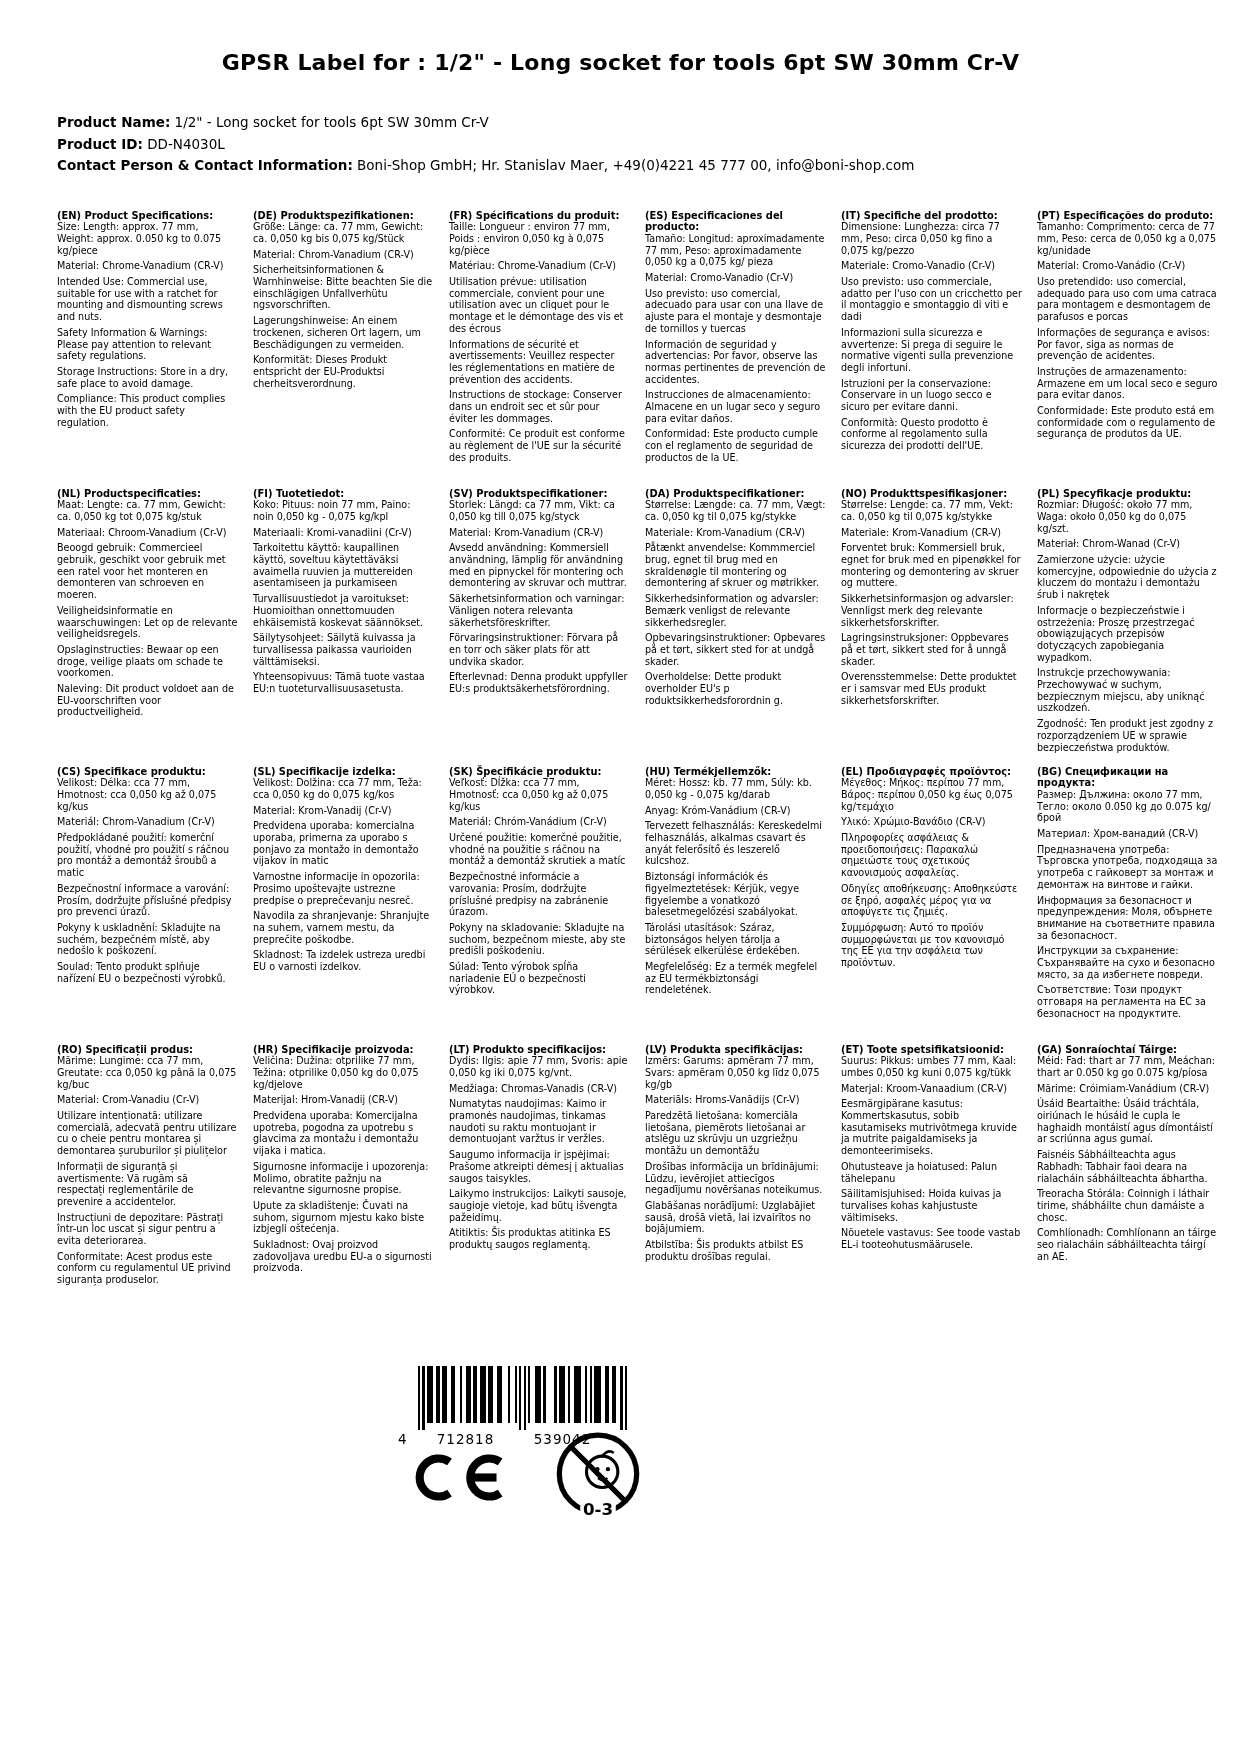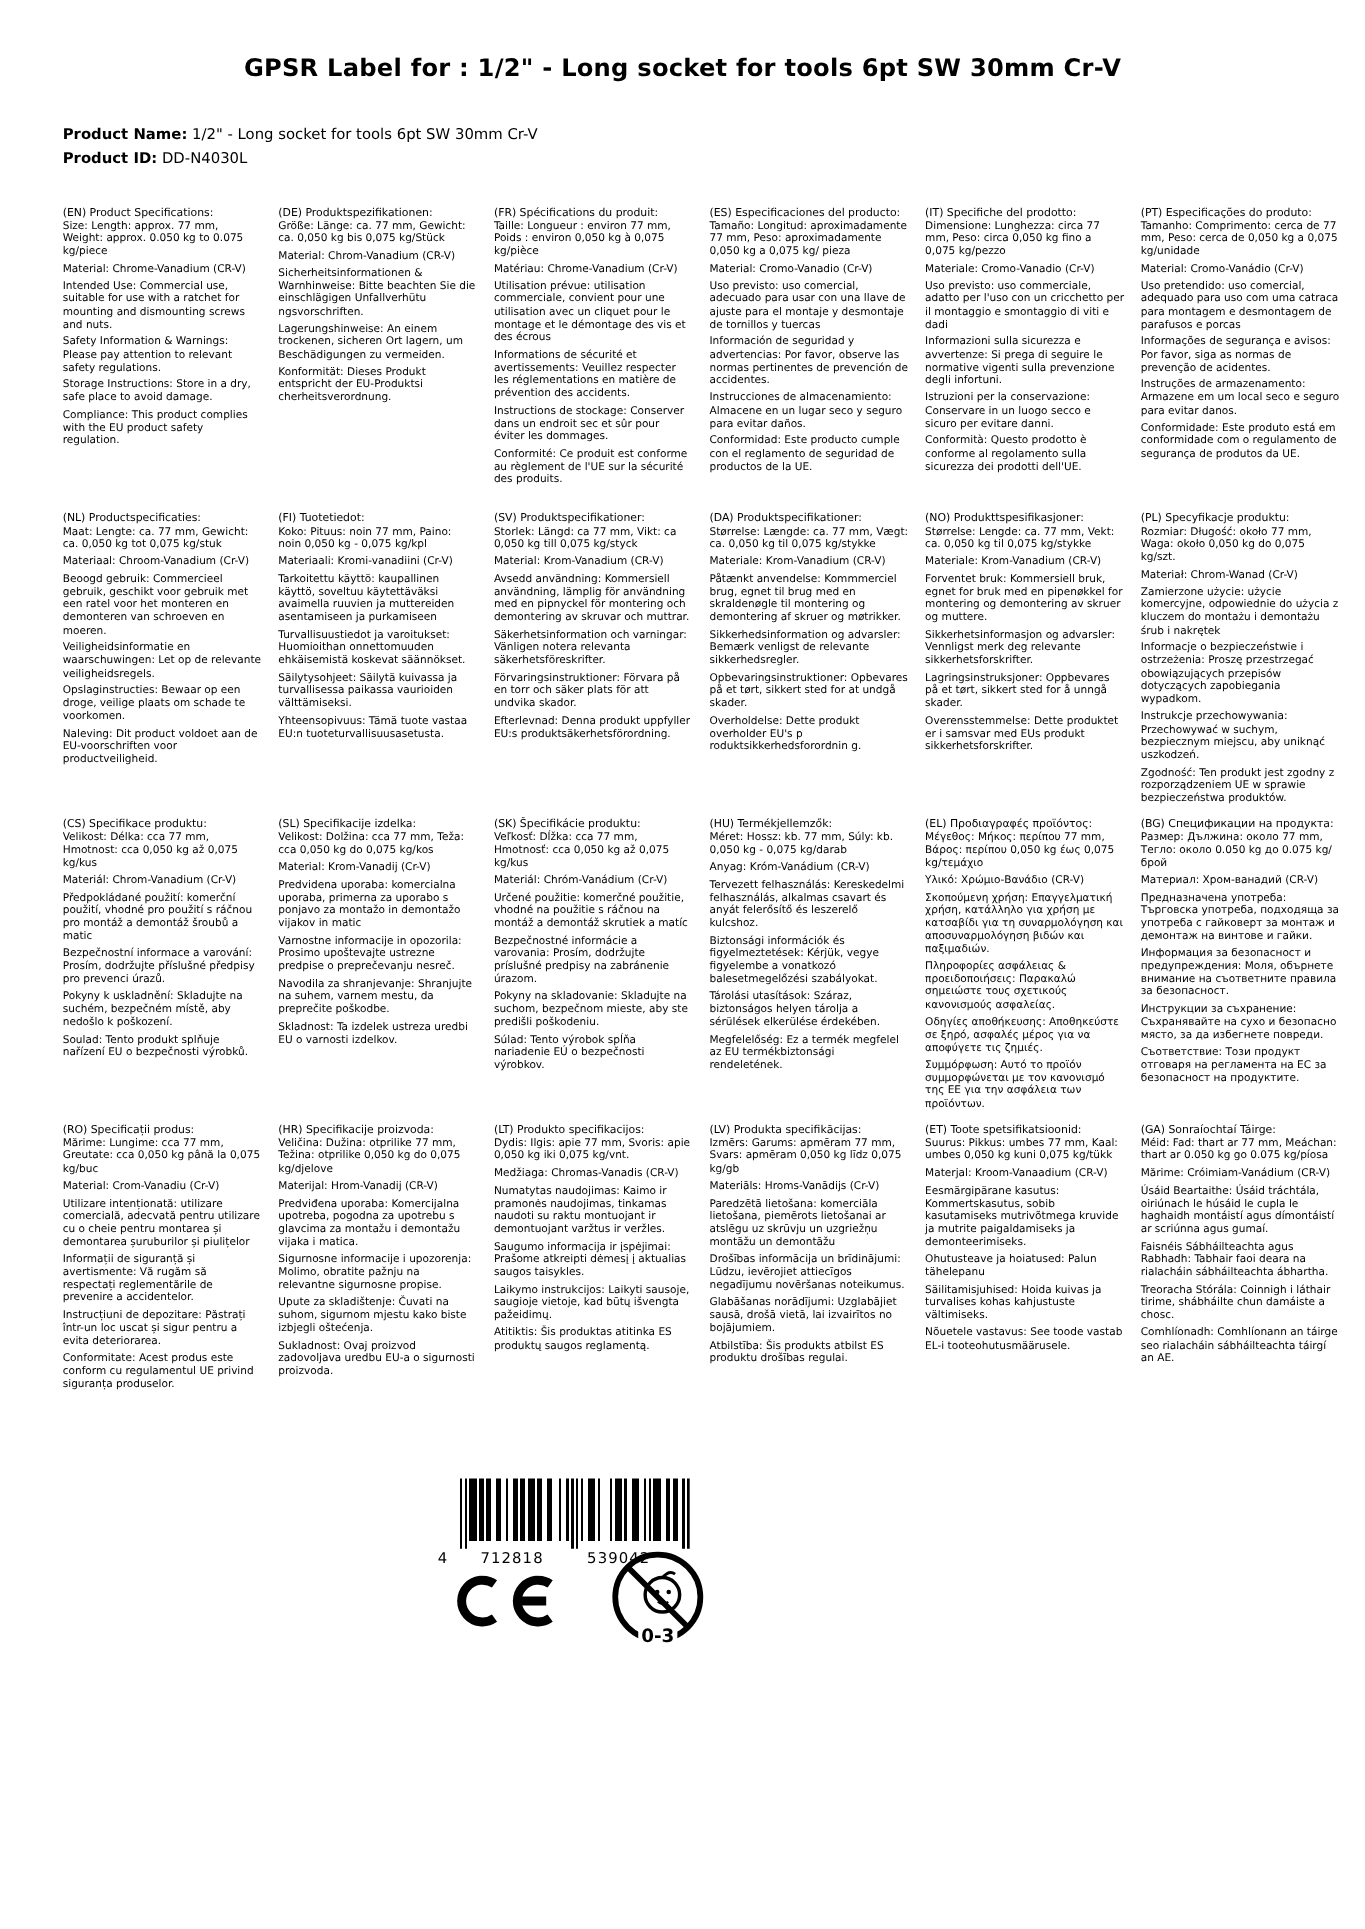--- a/index.html
+++ b/index.html
@@ -10,21 +10,21 @@
   }
   .title { margin:0; padding-top:50px; text-align:center; font-size:22px; font-weight:bold; letter-spacing:0.2px; }
   .product-info { margin:37px 0 0 57px; font-size:13.5px; line-height:21.5px; }
   .info-row { white-space:nowrap; }
   .info-label { font-weight:bold; }
   .grid {
     display:grid; grid-template-columns:repeat(6,188px); column-gap:8px;
     grid-auto-rows:minmax(278px,auto); margin:33px 0 0 57px;
   }
   .block { font-size:9.6px; line-height:11.7px; padding-right:7px; box-sizing:border-box; }
-  .block-title { font-weight:normal; font-size:9.9px; margin:0; }
+  .block-title { font-weight:bold; font-size:9.9px; margin:0; }
   .block p { margin:0 0 4px 0; }
   .bottom { position:relative; height:230px; margin-top:44px; }
   .barcode-wrap { position:absolute; left:398px; top:0; width:240px; }
   .barcode-svg { display:block; margin-left:20px; }
   .barcode-digits { display:grid; grid-template-columns:20px 95px 99px; font-size:13.5px; margin-top:1px; }
   .barcode-digits span:nth-child(1) { text-align:left; }
   .barcode-digits span:nth-child(2), .barcode-digits span:nth-child(3) { text-align:center; letter-spacing:1px; }
   .ce-mark-svg { position:absolute; left:414px; top:88px; }
   .age-symbol { position:absolute; left:552px; top:64px; }
   .age-symbol text { font-family:"DejaVu Sans","Liberation Sans",sans-serif; font-weight:bold; font-size:16px; }
@@ -32,20 +32,21 @@
 </head>
 <body>
 
 <div class="page">
 
   <h1 class="title">GPSR Label for : 1/2" - Long socket for tools 6pt SW 30mm Cr-V</h1>
 
   <div class="product-info">
       <div class="info-row"><span class="info-label">Product Name:</span><span class="info-value"> 1/2" - Long socket for tools 6pt SW 30mm Cr-V</span></div>
       <div class="info-row"><span class="info-label">Product ID:</span><span class="info-value"> DD-N4030L</span></div>
+      <div class="info-row"><span class="info-label">Contact Person &amp; Contact Information:</span><span class="info-value"> Boni-Shop GmbH; Hr. Stanislav Maer, +49(0)4221 45 777 00, info@boni-shop.com</span></div>
     </div>
 
   <div class="grid">
       <div class="block">
         <div class="block-title">(EN) Product Specifications:</div>
         <p>Size: Length: approx. 77 mm, Weight: approx. 0.050 kg to 0.075 kg/piece</p>
         <p>Material: Chrome-Vanadium (CR-V)</p>
         <p>Intended Use: Commercial use, suitable for use with a ratchet for mounting and dismounting screws and nuts.</p>
         <p>Safety Information &amp; Warnings: Please pay attention to relevant safety regulations.</p>
         <p>Storage Instructions: Store in a dry, safe place to avoid damage.</p>
@@ -182,21 +183,20 @@
         <p>Anyag: Króm-Vanádium (CR-V)</p>
         <p>Tervezett felhasználás: Kereskedelmi felhasználás, alkalmas csavart és anyát felerősítő és leszerelő kulcshoz.</p>
         <p>Biztonsági információk és figyelmeztetések: Kérjük, vegye figyelembe a vonatkozó balesetmegelőzési szabályokat.</p>
         <p>Tárolási utasítások: Száraz, biztonságos helyen tárolja a sérülések elkerülése érdekében.</p>
         <p>Megfelelőség: Ez a termék megfelel az EU termékbiztonsági rendeletének.</p>
       </div>
       <div class="block">
         <div class="block-title">(EL) Προδιαγραφές προϊόντος:</div>
         <p>Μέγεθος: Μήκος: περίπου 77 mm, Βάρος: περίπου 0,050 kg έως 0,075 kg/τεμάχιο</p>
         <p>Υλικό: Χρώμιο-Βανάδιο (CR-V)</p>
-        <p>Σκοπούμενη χρήση: Επαγγελματική χρήση, κατάλληλο για χρήση με κατσαβίδι για τη συναρμολόγηση και αποσυναρμολόγηση βιδών και παξιμαδιών.</p>
         <p>Πληροφορίες ασφάλειας &amp; προειδοποιήσεις: Παρακαλώ σημειώστε τους σχετικούς κανονισμούς ασφαλείας.</p>
         <p>Οδηγίες αποθήκευσης: Αποθηκεύστε σε ξηρό, ασφαλές μέρος για να αποφύγετε τις ζημιές.</p>
         <p>Συμμόρφωση: Αυτό το προϊόν συμμορφώνεται με τον κανονισμό της ΕΕ για την ασφάλεια των προϊόντων.</p>
       </div>
       <div class="block">
         <div class="block-title">(BG) Спецификации на продукта:</div>
         <p>Размер: Дължина: около 77 mm, Тегло: около 0.050 kg до 0.075 kg/брой</p>
         <p>Материал: Хром-ванадий (CR-V)</p>
         <p>Предназначена употреба: Търговска употреба, подходяща за употреба с гайковерт за монтаж и демонтаж на винтове и гайки.</p>
         <p>Информация за безопасност и предупреждения: Моля, обърнете внимание на съответните правила за безопасност.</p>

